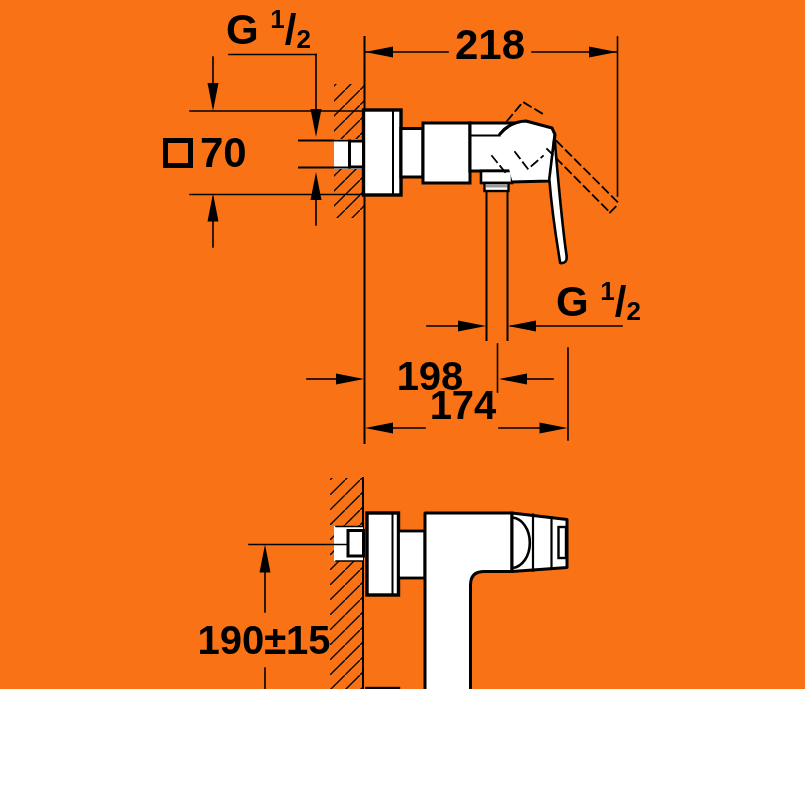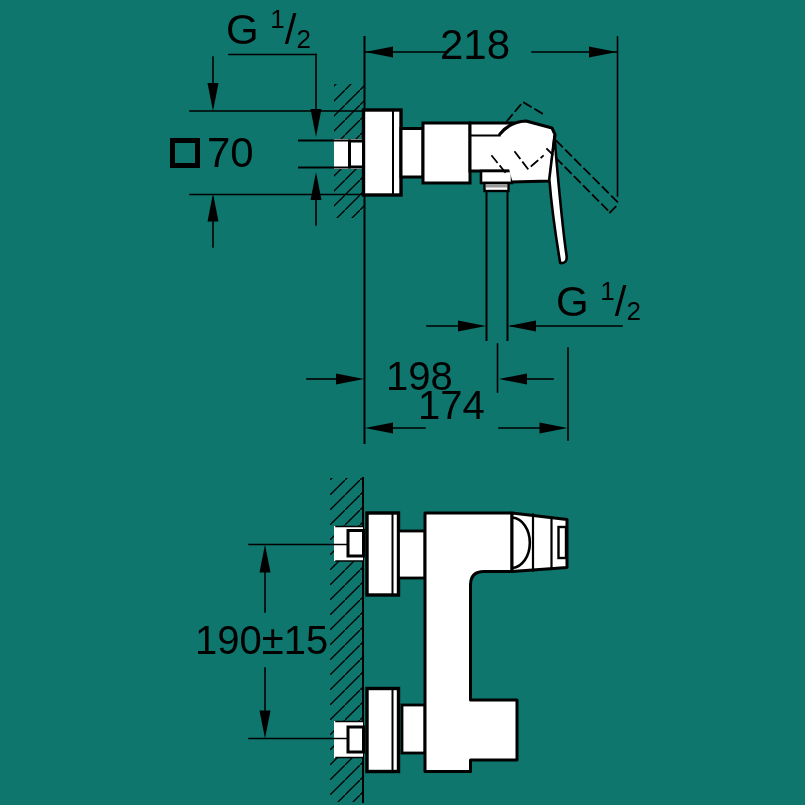--- a/index.html
+++ b/index.html
@@ -1,23 +1,24 @@
 <!DOCTYPE html>
 <html><head>
 <meta charset="utf-8">
 <style>
   html,body{margin:0;padding:0;background:#fff;}
   #stage{
-    position:relative;width:805px;height:805px;background:#0f766e;
+    position:relative;width:805px;height:689px;background:#f97316;
     font-family:"Liberation Sans","DejaVu Sans",sans-serif;color:#000;
     overflow:hidden;
+    font-weight:bold;
   }
   #stage svg{position:absolute;left:0;top:0;}
   .lbl{position:absolute;color:#000;white-space:nowrap;line-height:1;}
-  .dimtxt{font-size:40px;}
+  .dimtxt{font-size:40px;text-align:center;}
   .big{font-size:42px;}
   .thread{font-size:42px;}
   .thread .sup{font-size:26px;vertical-align:16px;}
   .thread .sub{font-size:26px;vertical-align:-4px;}
   .sq-ico{display:inline-block;width:20px;height:20px;border:5px solid #000;margin-right:7px;vertical-align:-1px;}
   .d70{display:flex;align-items:center;}
 </style>
 </head>
 <body>
 
@@ -162,21 +163,21 @@
       <polygon points="265,544.5 259.5,572.5 270.5,572.5" fill="#000" stroke="none"></polygon>
       <polygon points="265,738.5 259.5,710.5 270.5,710.5" fill="#000" stroke="none"></polygon>
     </g>
   </g>
 </svg>
 
 <div class="lbl thread" style="left:226px;top:6px;"><span>G</span><span> </span><span class="sup">1</span><span>/</span><span class="sub">2</span></div>
 
 <div class="lbl dimtxt big" style="left:440px;top:24px;width:100px;">218</div>
 
-<div class="lbl d70" style="left:170px;top:132px;">
+<div class="lbl d70" style="left:163px;top:132px;">
       <span class="sq-ico"></span>
       <span class="big">70</span>
     </div>
 
 <div class="lbl thread" style="left:556px;top:278px;"><span>G</span><span> </span><span class="sup">1</span><span>/</span><span class="sub">2</span></div>
 
 <div class="lbl dimtxt" style="left:386px;top:356px;width:88px;">198</div>
 
 <div class="lbl dimtxt" style="left:418px;top:385px;width:90px;">174</div>
 

